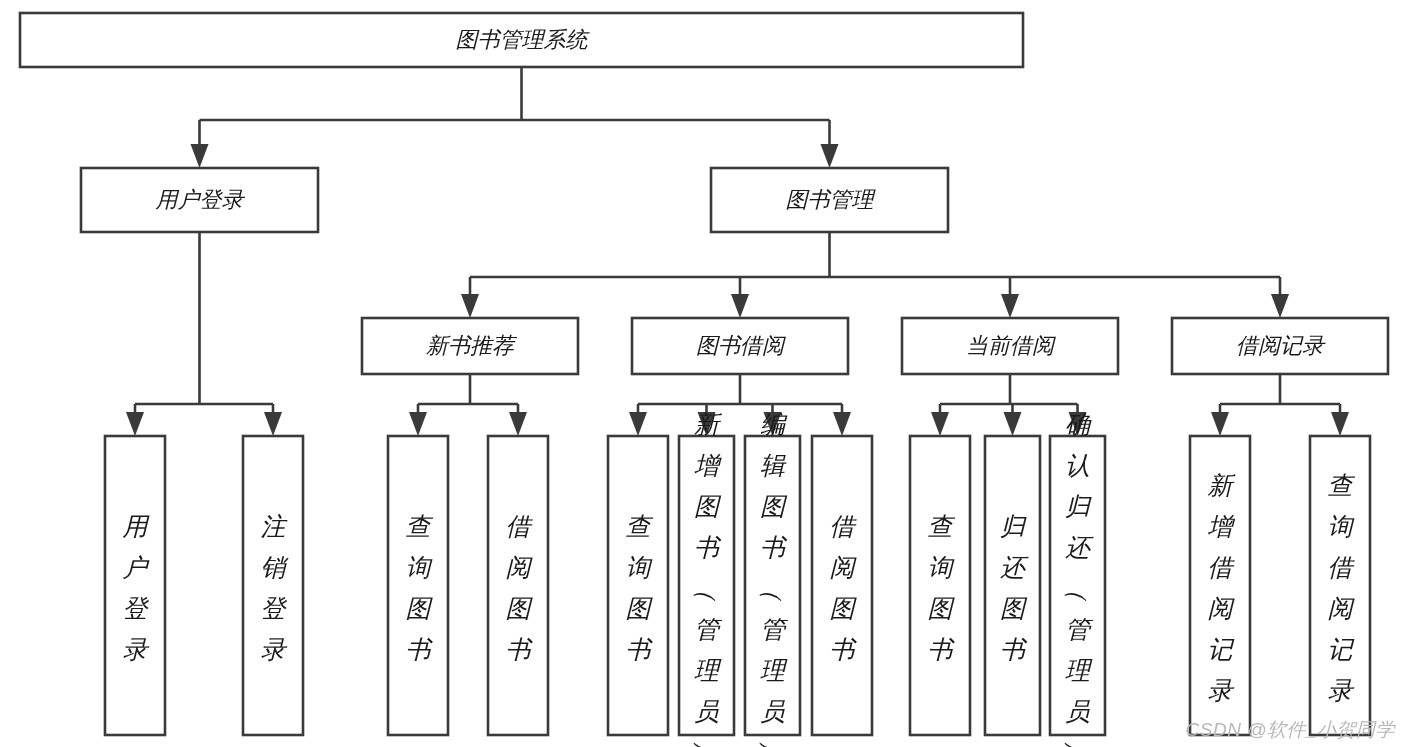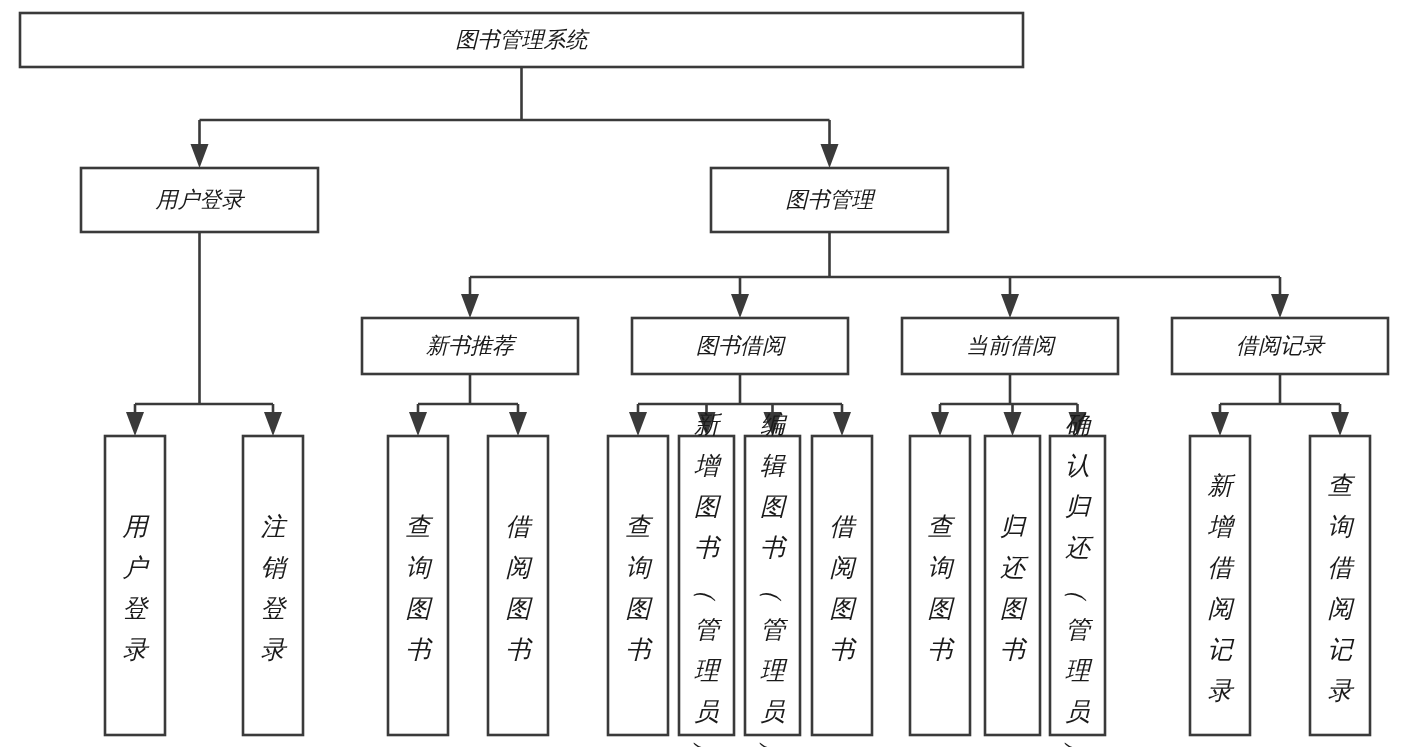--- a/index.html
+++ b/index.html
@@ -242,13 +242,14 @@
         <g>
           <text x="1340" y="494.48" class="leaf-label" font-size="25">查</text>
           <text x="1340" y="535.48" class="leaf-label" font-size="25">询</text>
           <text x="1340" y="576.48" class="leaf-label" font-size="25">借</text>
           <text x="1340" y="617.48" class="leaf-label" font-size="25">阅</text>
           <text x="1340" y="658.48" class="leaf-label" font-size="25">记</text>
           <text x="1340" y="699.48" class="leaf-label" font-size="25">录</text>
         </g>
       </g>
   </svg>
+  <div class="watermark">CSDN @软件_小贺同学</div>
 </div>
 
 </body></html>

